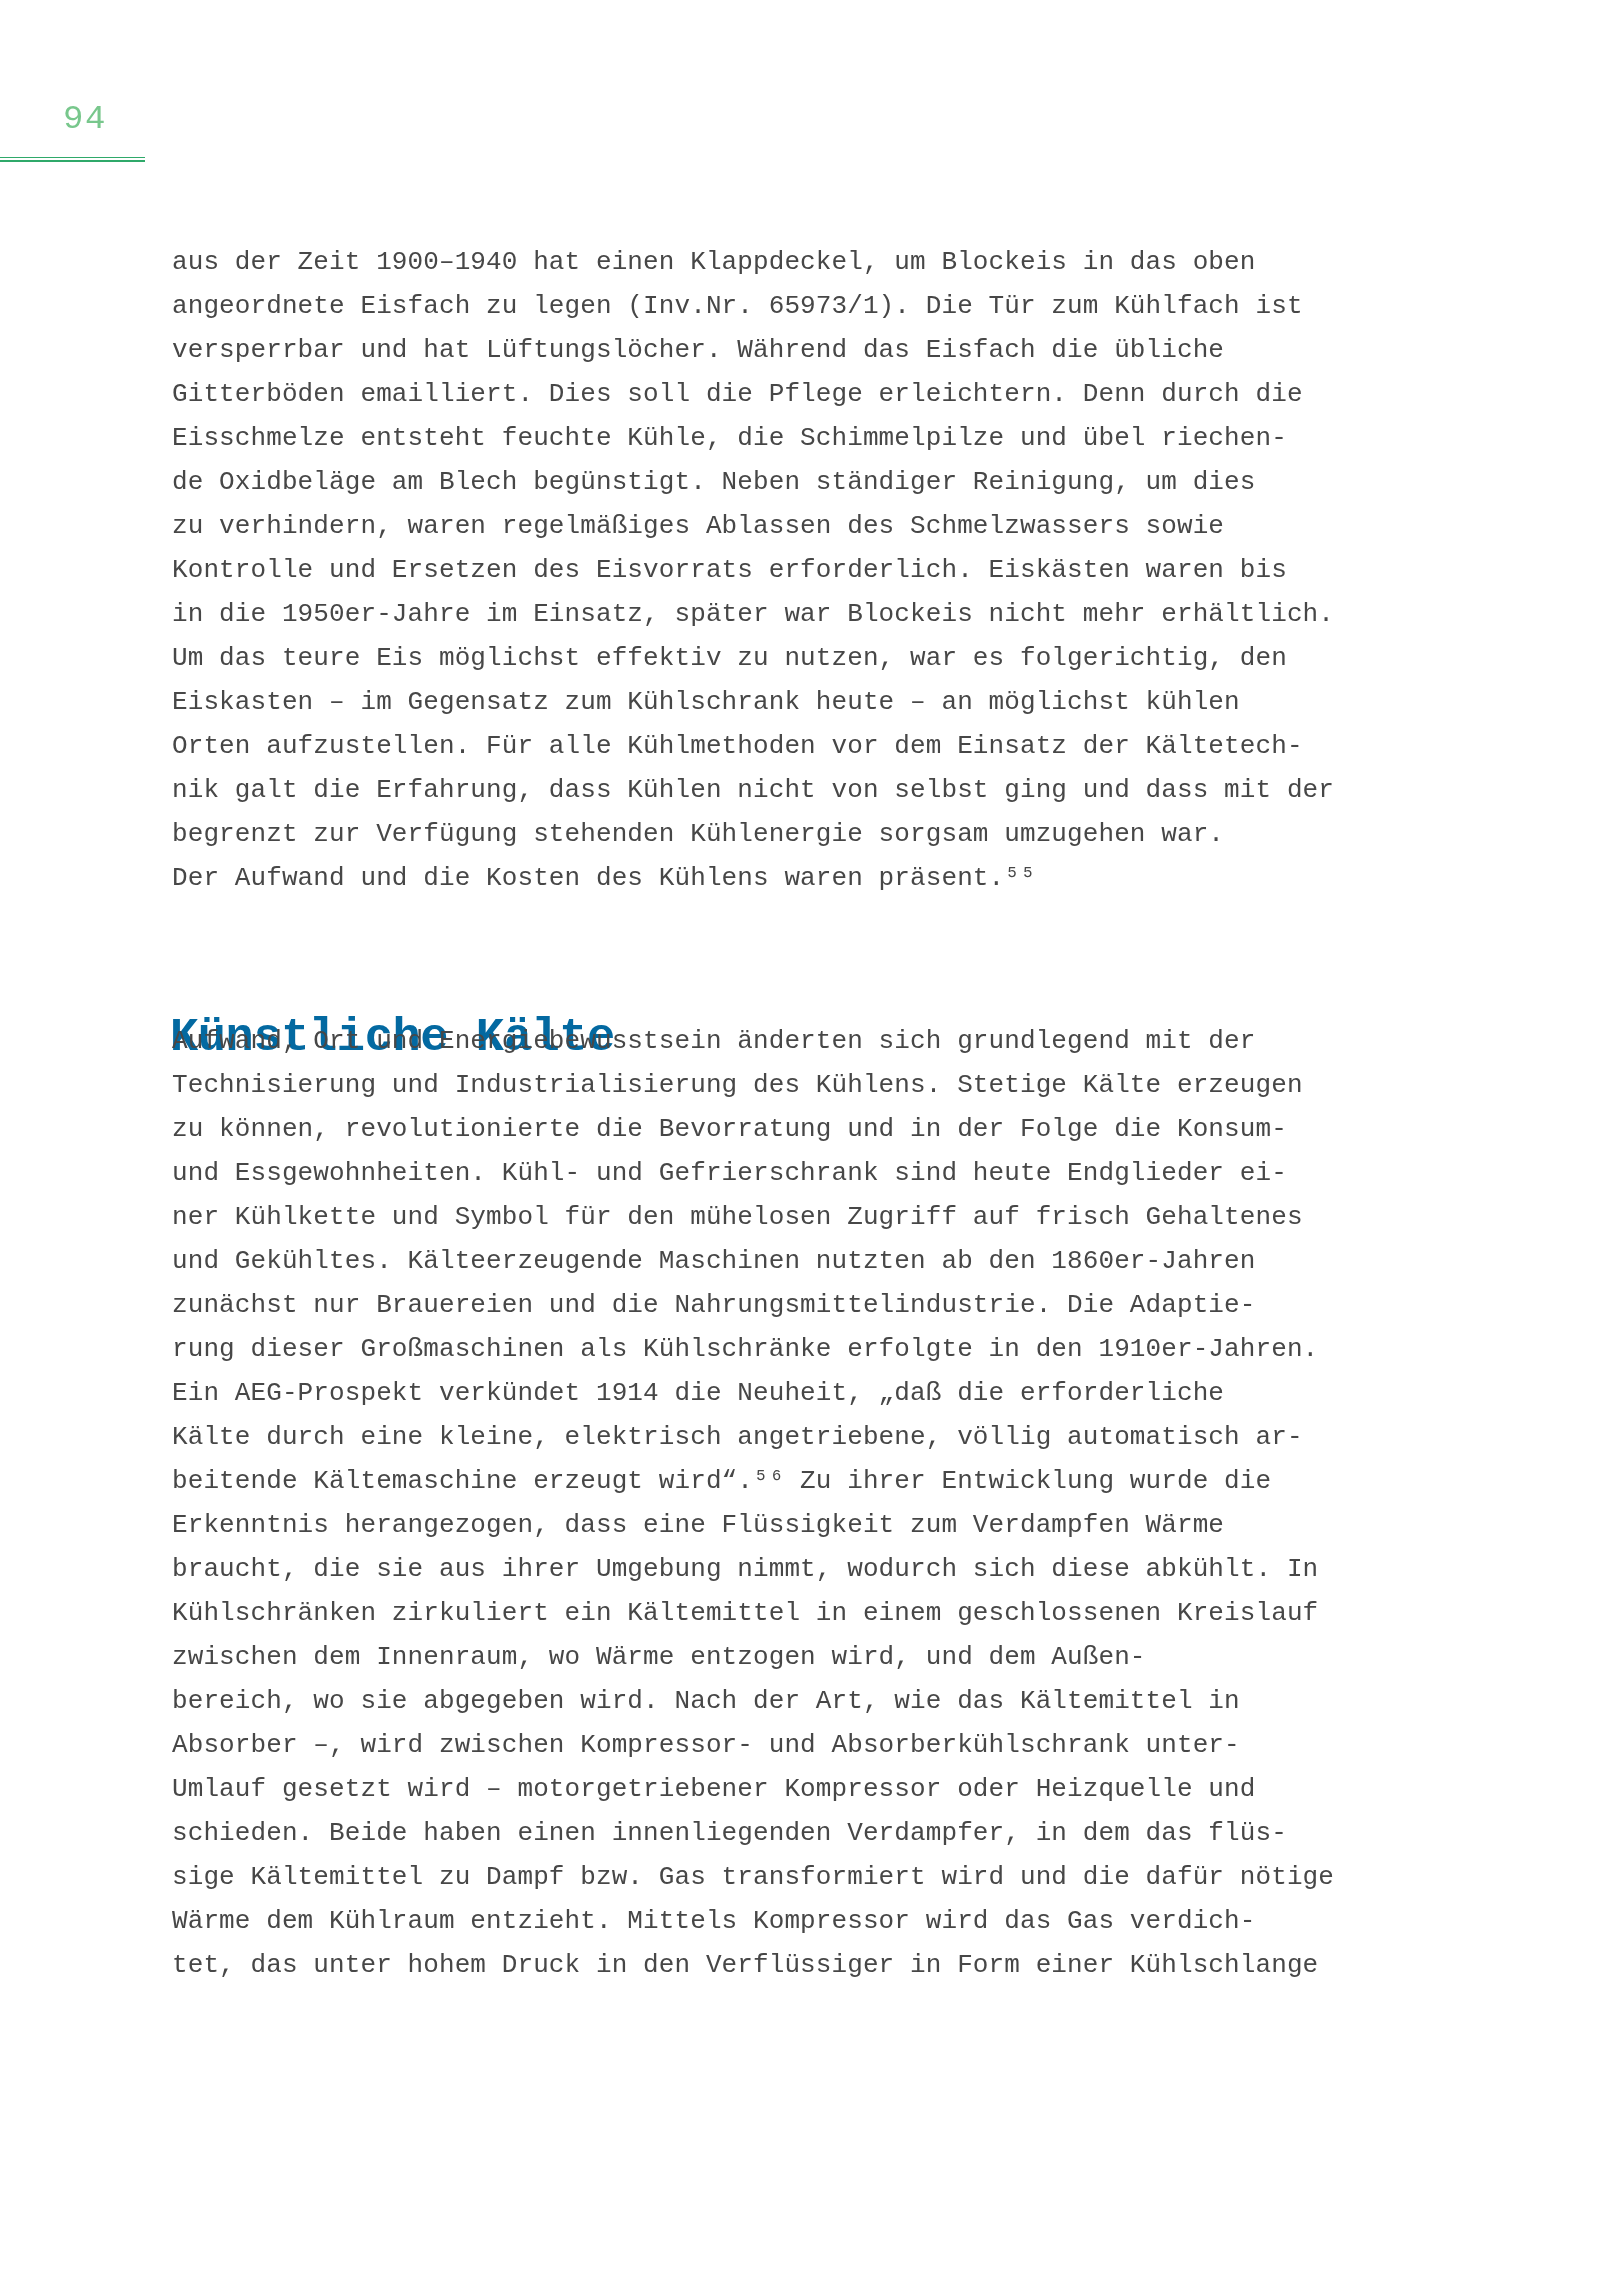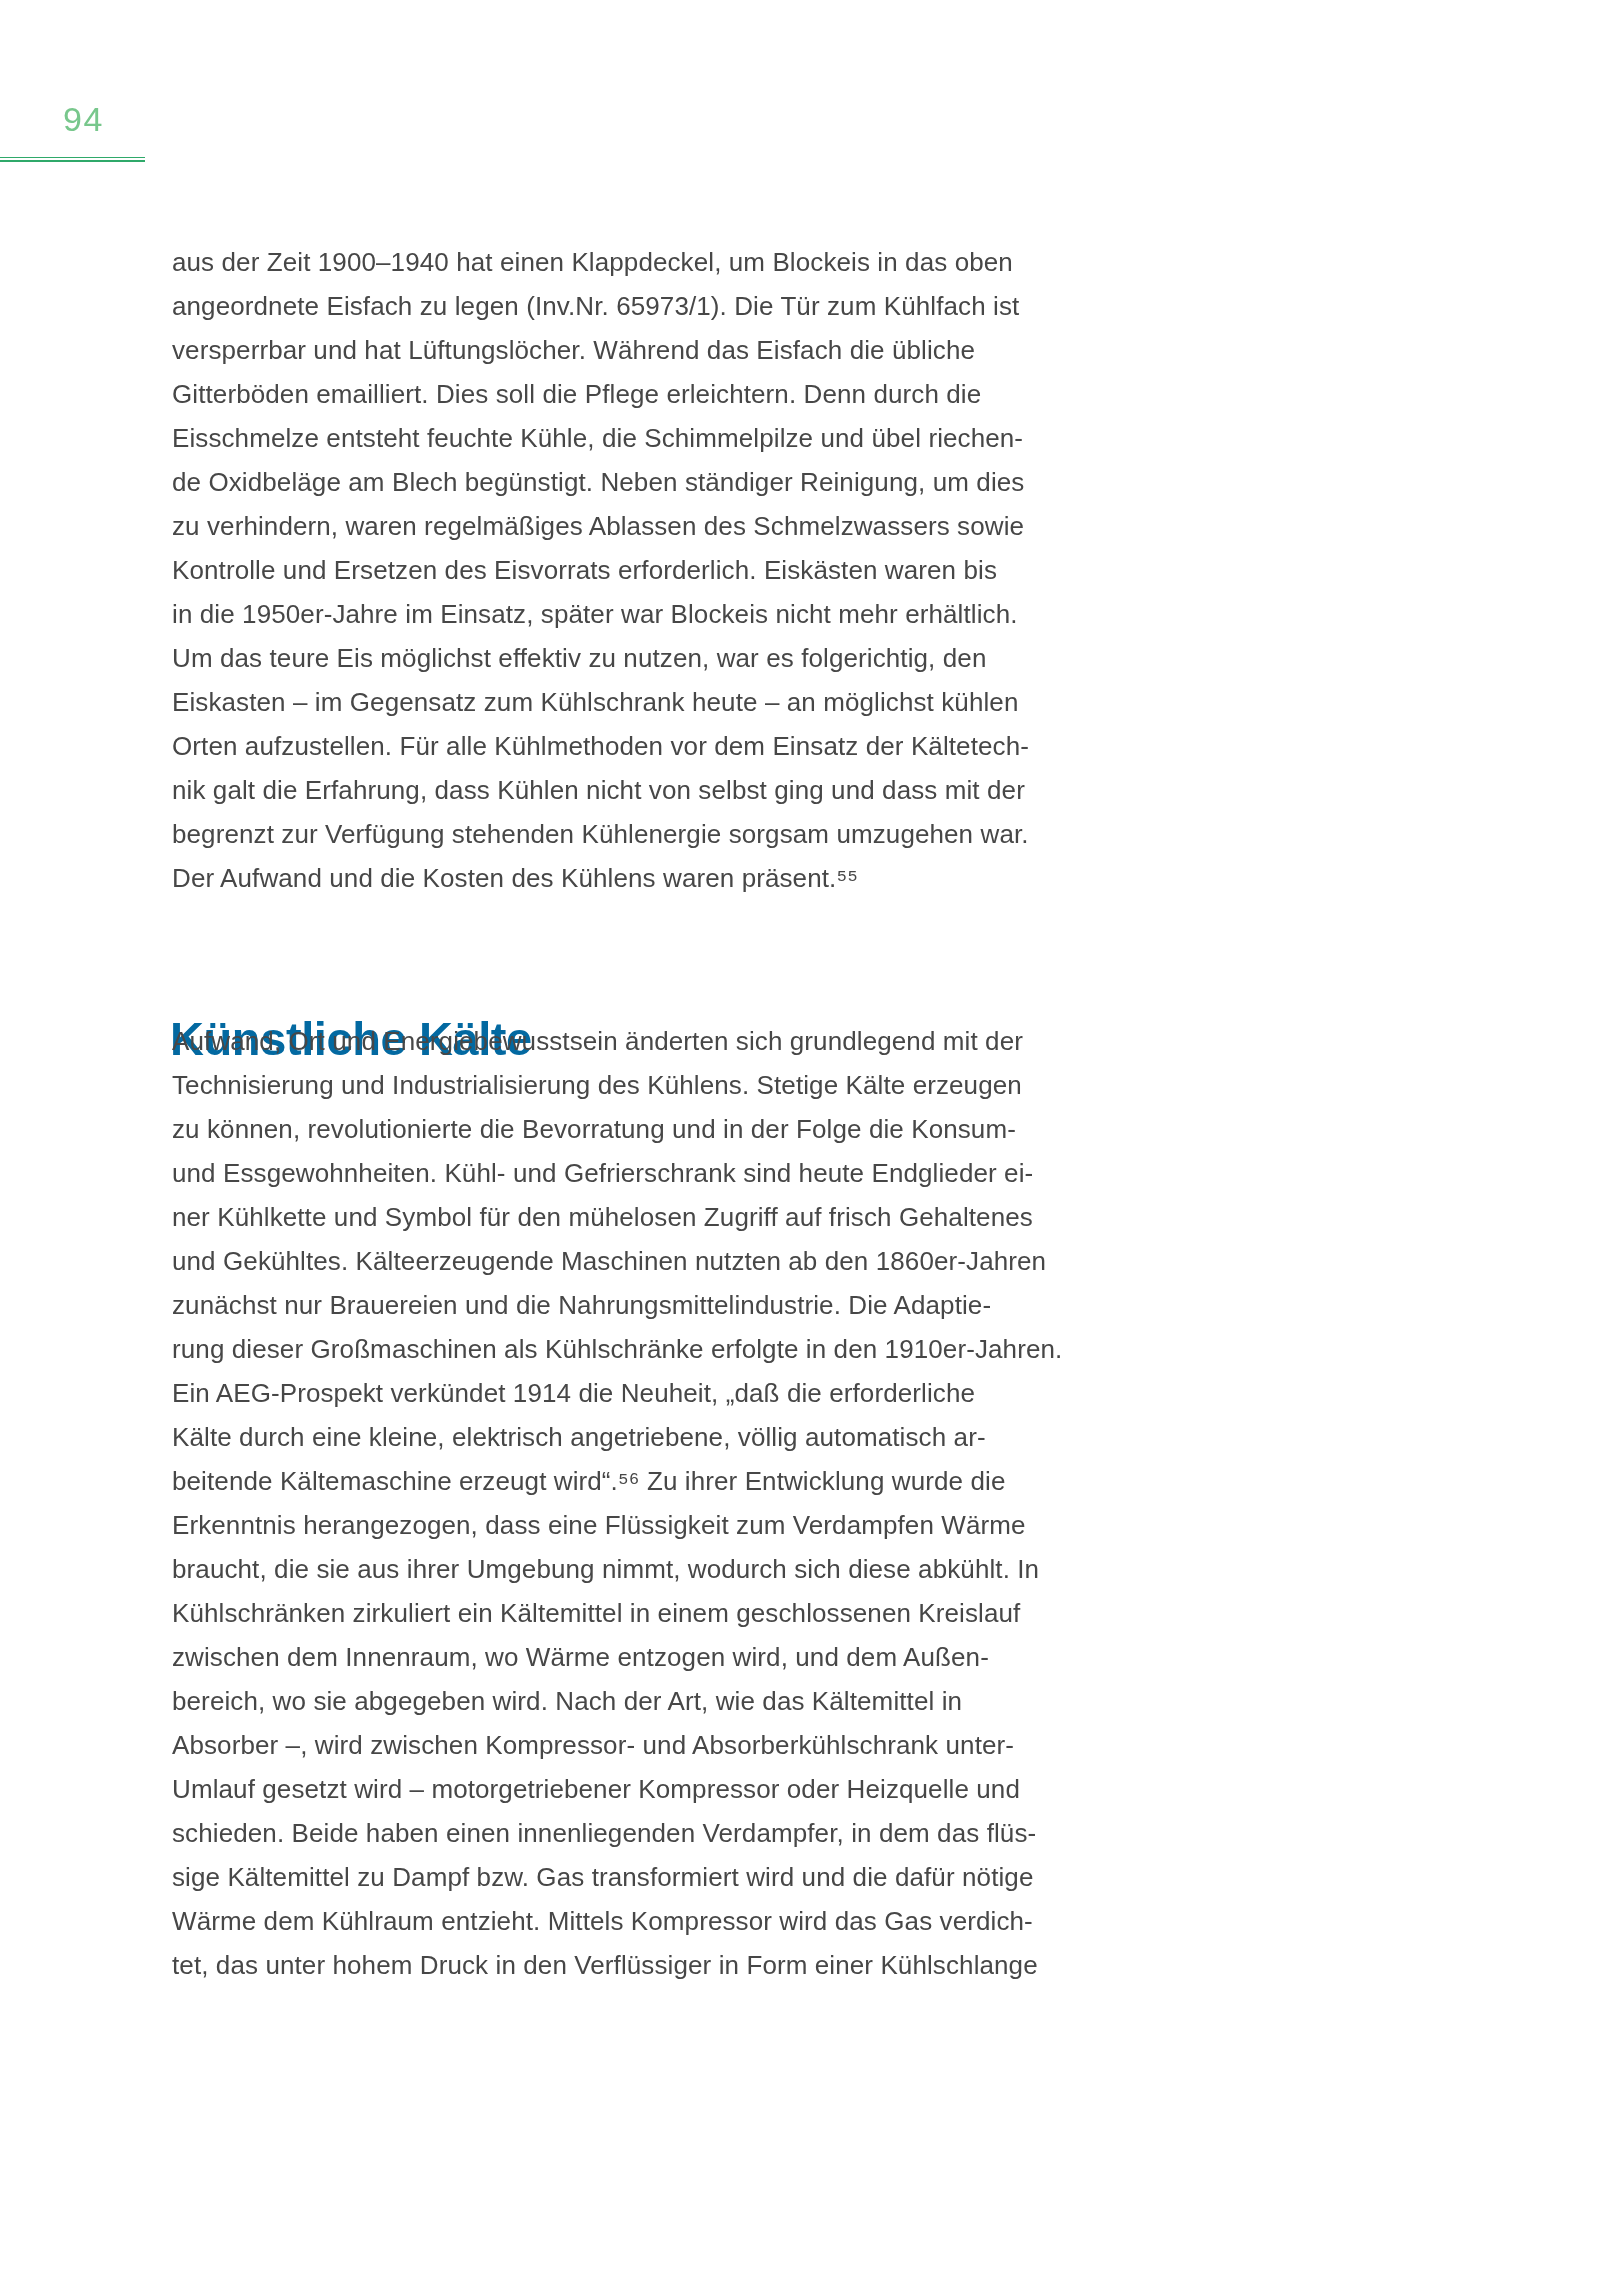--- a/index.html
+++ b/index.html
@@ -7,21 +7,21 @@
     margin: 0;
     padding: 0;
     background: #ffffff;
   }
   .page {
     position: relative;
     width: 1618px;
     height: 2284px;
     background: #ffffff;
     overflow: hidden;
-    font-family: Liberation Sans, sans-serif;
+    font-family: Liberation Mono, monospace;
   }
   .page-number {
     position: absolute;
     left: 63px;
     top: 100px;
     font-size: 34px;
     font-weight: 300;
     letter-spacing: 1.6px;
     color: #78c78c;
   }

